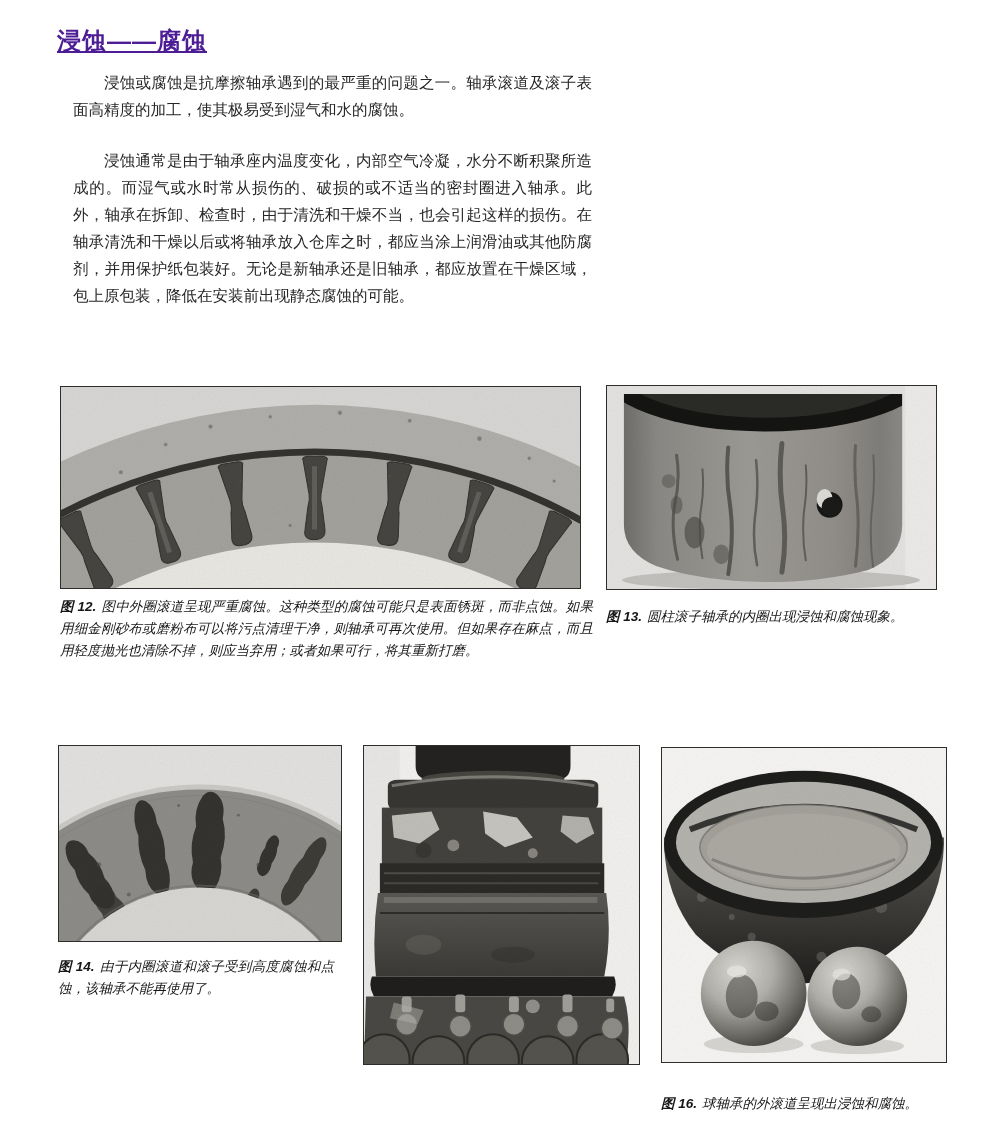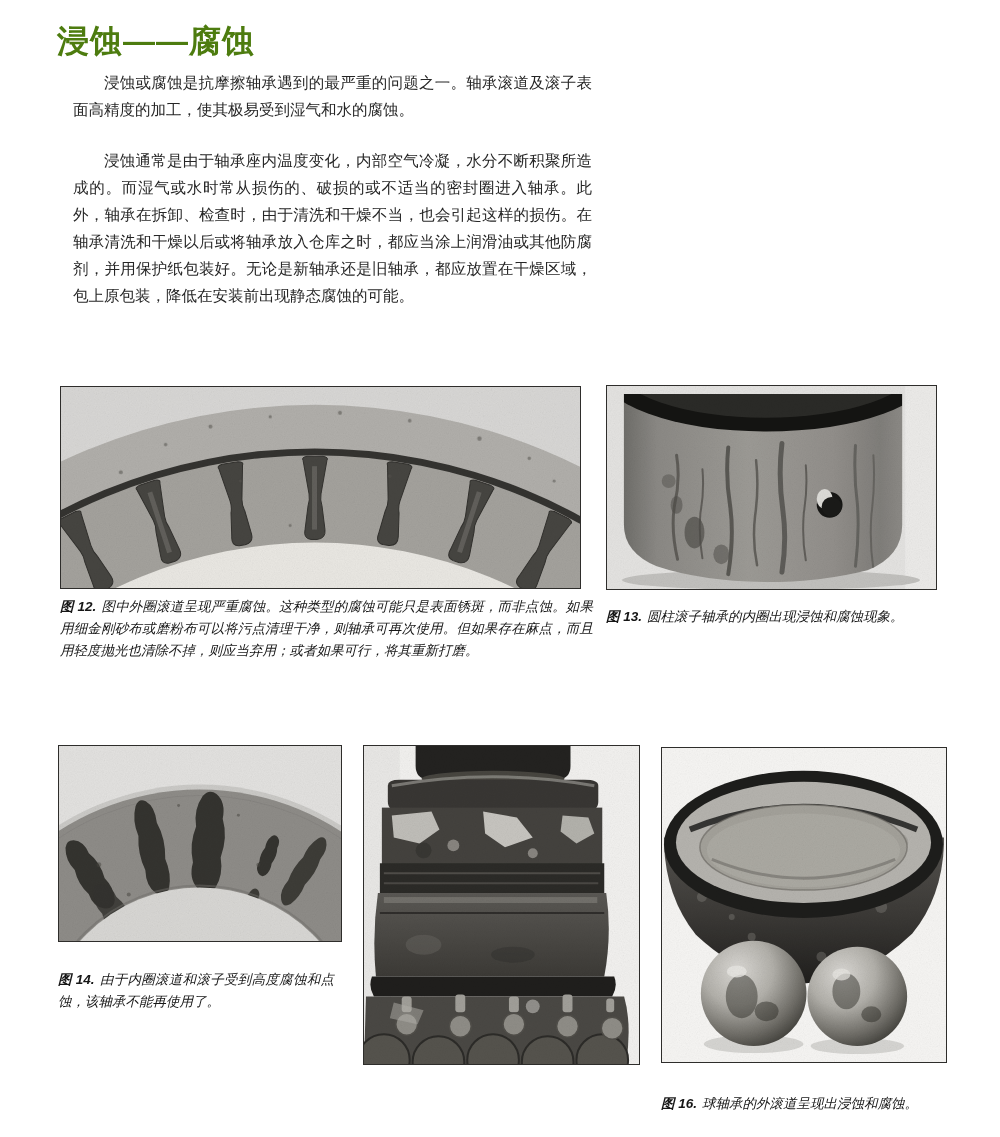--- a/index.html
+++ b/index.html
@@ -4,22 +4,22 @@
 <title>浸蚀——腐蚀</title>
 <style>
   html,body{margin:0;padding:0;background:#ffffff;}
   .page{
     position:relative;width:1000px;height:1137px;background:#ffffff;
     font-family:"Liberation Sans","DejaVu Sans",sans-serif;color:#1f1f1f;
     overflow:hidden;
   }
   .text-col{position:absolute;left:57px;top:26px;width:535px;}
   .title{
-    font-size:32px;font-weight:bold;line-height:30px;margin:0 0 13px 0;
-    letter-spacing:1px;color:#4d7c0f;
+    font-size:24px;font-weight:bold;line-height:30px;margin:0 0 13px 0;
+    letter-spacing:1px;color:#4c1d95;text-decoration:underline;
   }
   .body-p{
     font-size:15.5px;line-height:27px;margin:0 0 24px 16px;
     text-align:justify;text-indent:2em;color:#262626;
   }
   figure.fig{position:absolute;margin:0;}
   .photo{
     border:1px solid #2e2d2b;background:#dddddd;box-sizing:border-box;
   }
   .photo svg{display:block;width:100%;height:100%;}
@@ -173,21 +173,21 @@
         <g fill="#47453f" opacity="0.5">
           <circle cx="70" cy="150" r="2"></circle>
             <circle cx="180" cy="70" r="1.5"></circle>
           <circle cx="120" cy="60" r="1.5"></circle>
             <circle cx="200" cy="120" r="2"></circle>
           <circle cx="40" cy="120" r="2.5"></circle>
         </g>
         <rect class="grain" width="283" height="197" filter="url(#g14)" opacity="0.15"></rect>
       </svg>
     </div>
-    <figcaption class="cap justify" style="margin-top:27px;width:276px;">
+    <figcaption class="cap justify" style="margin-top:14px;width:276px;">
       <b class="cap-label">图 14.</b><span>由于内圈滚道和滚子受到高度腐蚀和点蚀，该轴承不能再使用了。</span>
     </figcaption>
   </figure>
 
   <figure class="fig" style="left:363px;top:745px;width:277px;">
     <div class="photo" style="height:320px;">
       <svg viewBox="0 0 277 320" preserveAspectRatio="none" aria-hidden="true">
         <defs>
           <filter id="g15" x="0" y="0" width="100%" height="100%">
             <feTurbulence type="fractalNoise" baseFrequency="0.9" numOctaves="2" stitchTiles="stitch"></feTurbulence>

